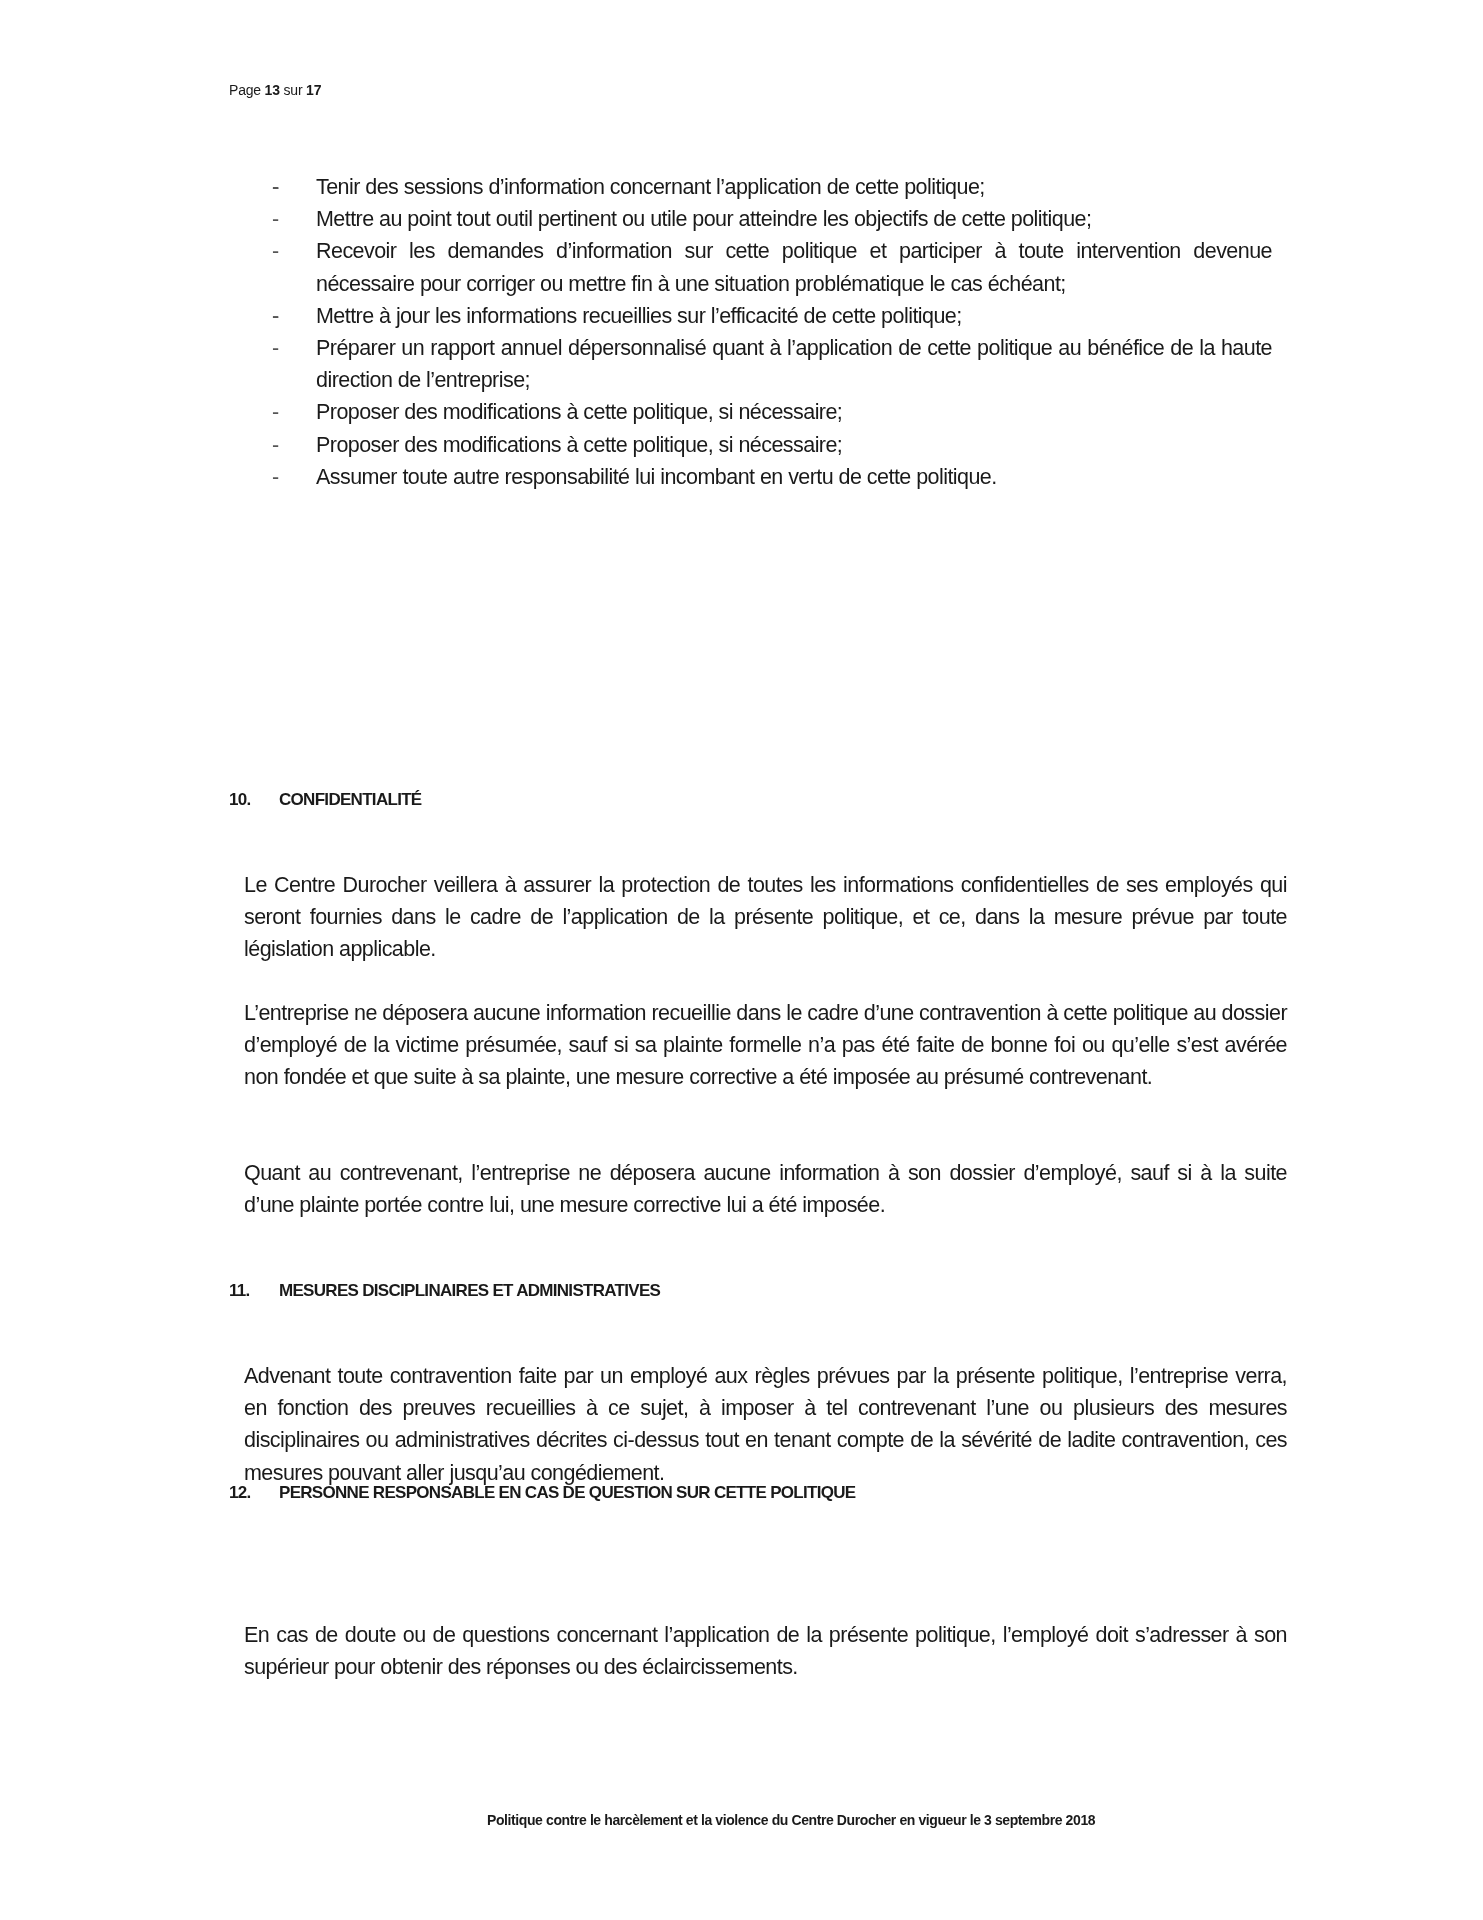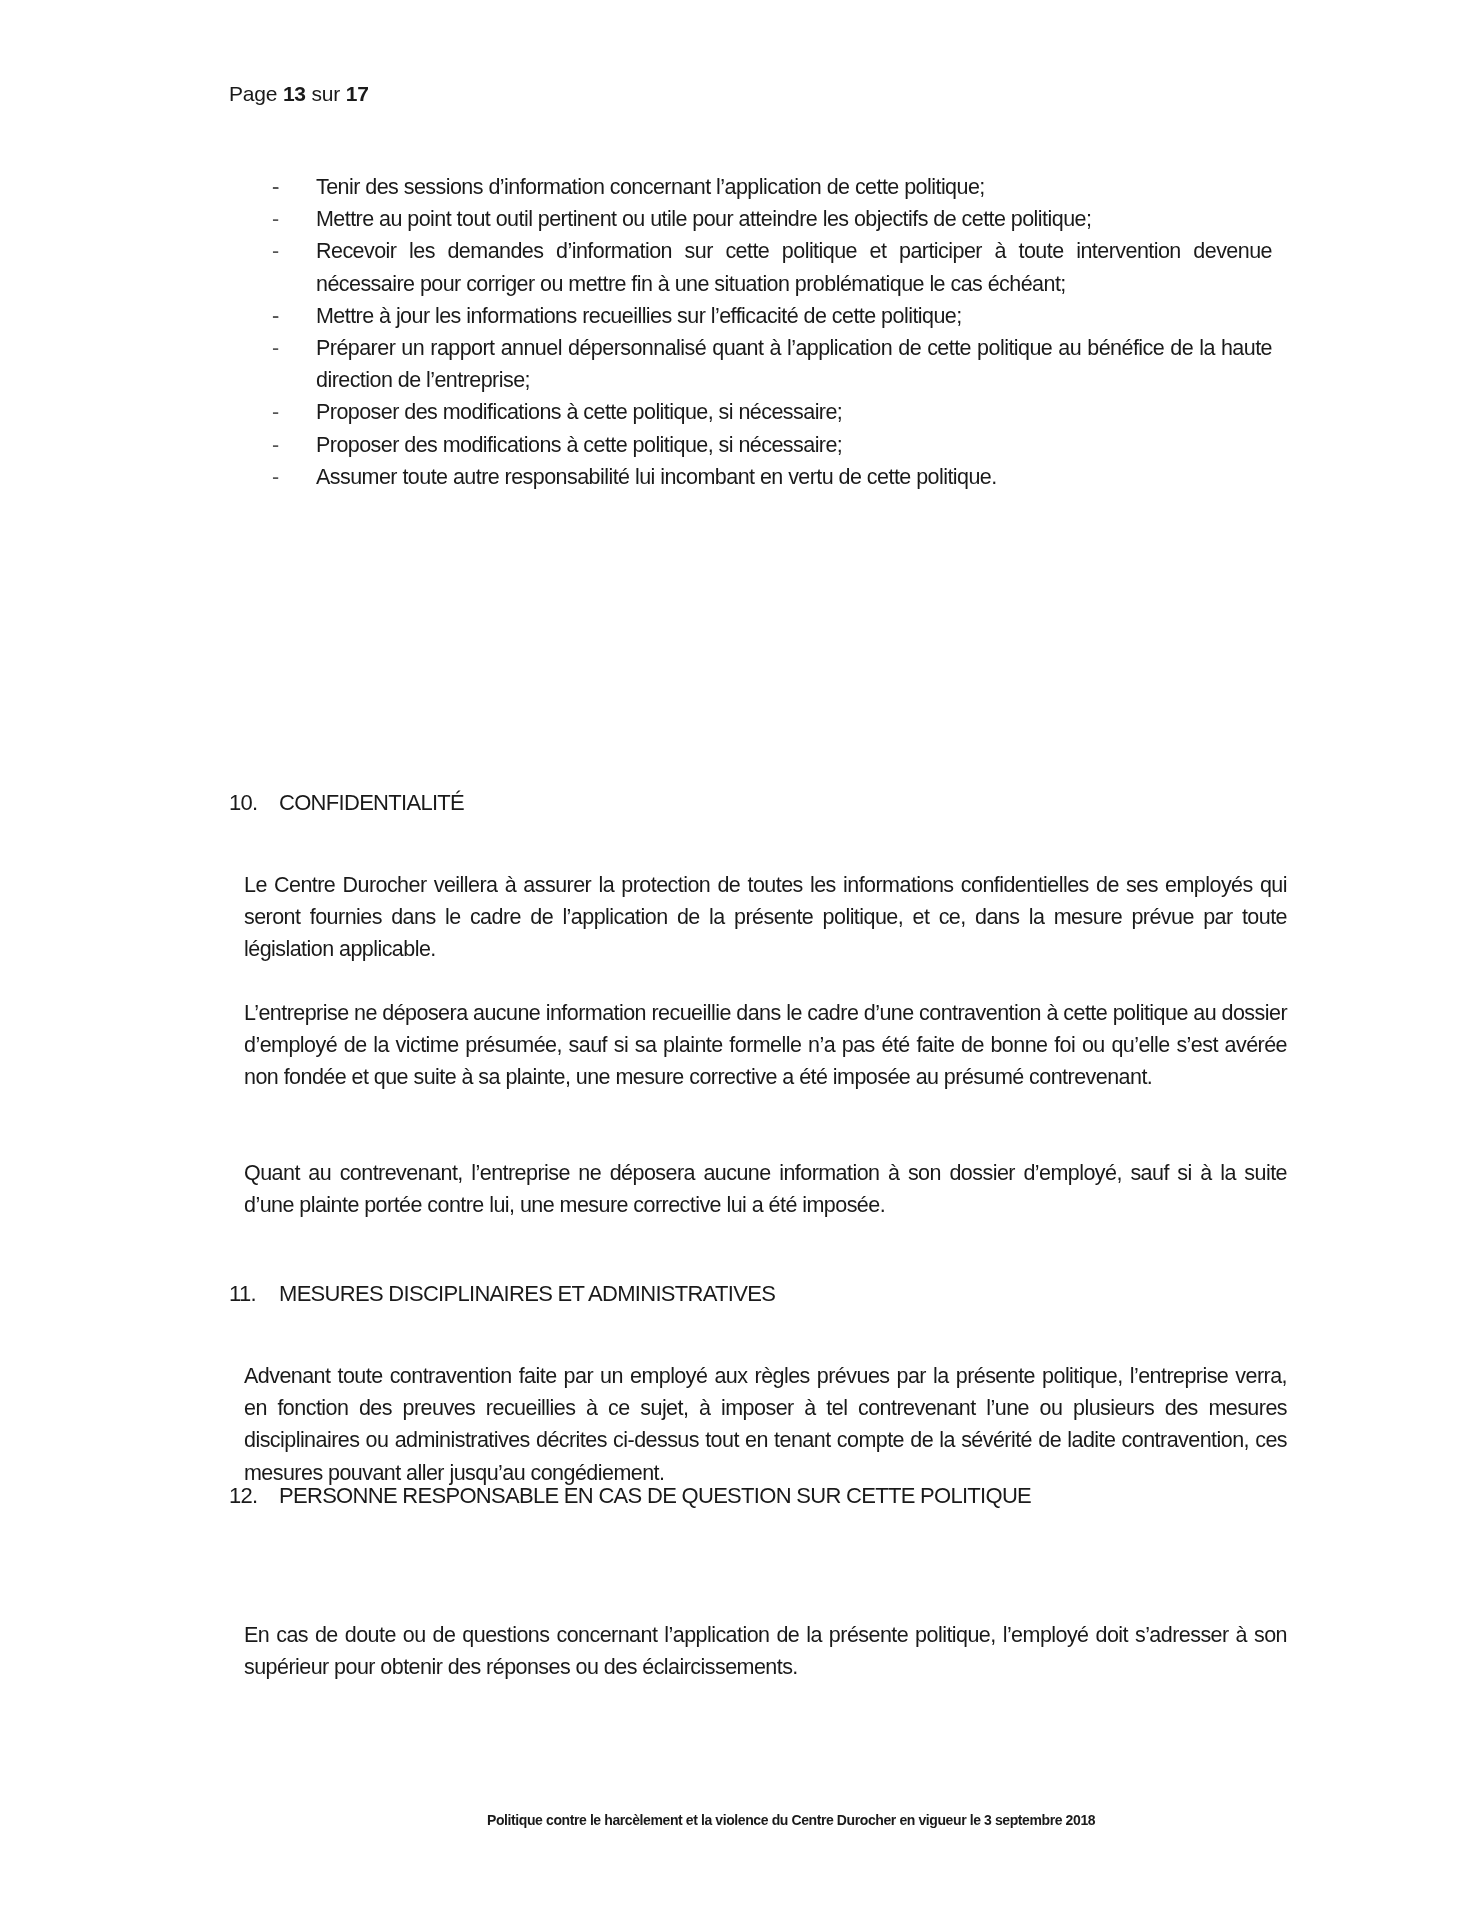--- a/index.html
+++ b/index.html
@@ -2,34 +2,34 @@
 <html><head>
 <meta charset="utf-8">
 <style>
   html, body { margin: 0; padding: 0; background: #ffffff; }
   body {
     width: 1483px; height: 1920px; position: relative; overflow: hidden;
     font-family: "Liberation Sans", sans-serif; color: #1a1a1a;
   }
   .page-header {
     position: absolute; left: 229px; top: 82px;
-    font-size: 21px; letter-spacing: -0.2px;
+    font-size: 14px; letter-spacing: -0.2px;
   }
   .page-header b { font-weight: bold; }
   .bullets {
     position: absolute; left: 272px; top: 171px; width: 1000px;
     margin: 0; padding: 0; list-style: none;
     font-size: 21.5px; line-height: 32.2px; letter-spacing: -0.55px;
   }
   .bullets li { position: relative; padding-left: 44px; }
   .bullets li .dash { position: absolute; left: 0; top: 0; color: #555; }
   .bullets li.justify { text-align: justify; }
   .section-title {
-    position: absolute; left: 229px; font-weight: normal;
-    font-size: 22px; letter-spacing: -0.7px;
+    position: absolute; left: 229px; font-weight: bold;
+    font-size: 17px; letter-spacing: -0.7px;
   }
   .section-title .num { display: inline-block; width: 50px; }
   .para {
     position: absolute; left: 229px; width: 1043px; margin: 15px;
     font-size: 21.5px; line-height: 32.2px; letter-spacing: -0.55px;
     text-align: justify;
   }
   .footer {
     position: absolute; left: 487px; top: 1812px;
     font-size: 14px; font-weight: bold; letter-spacing: -0.4px;

